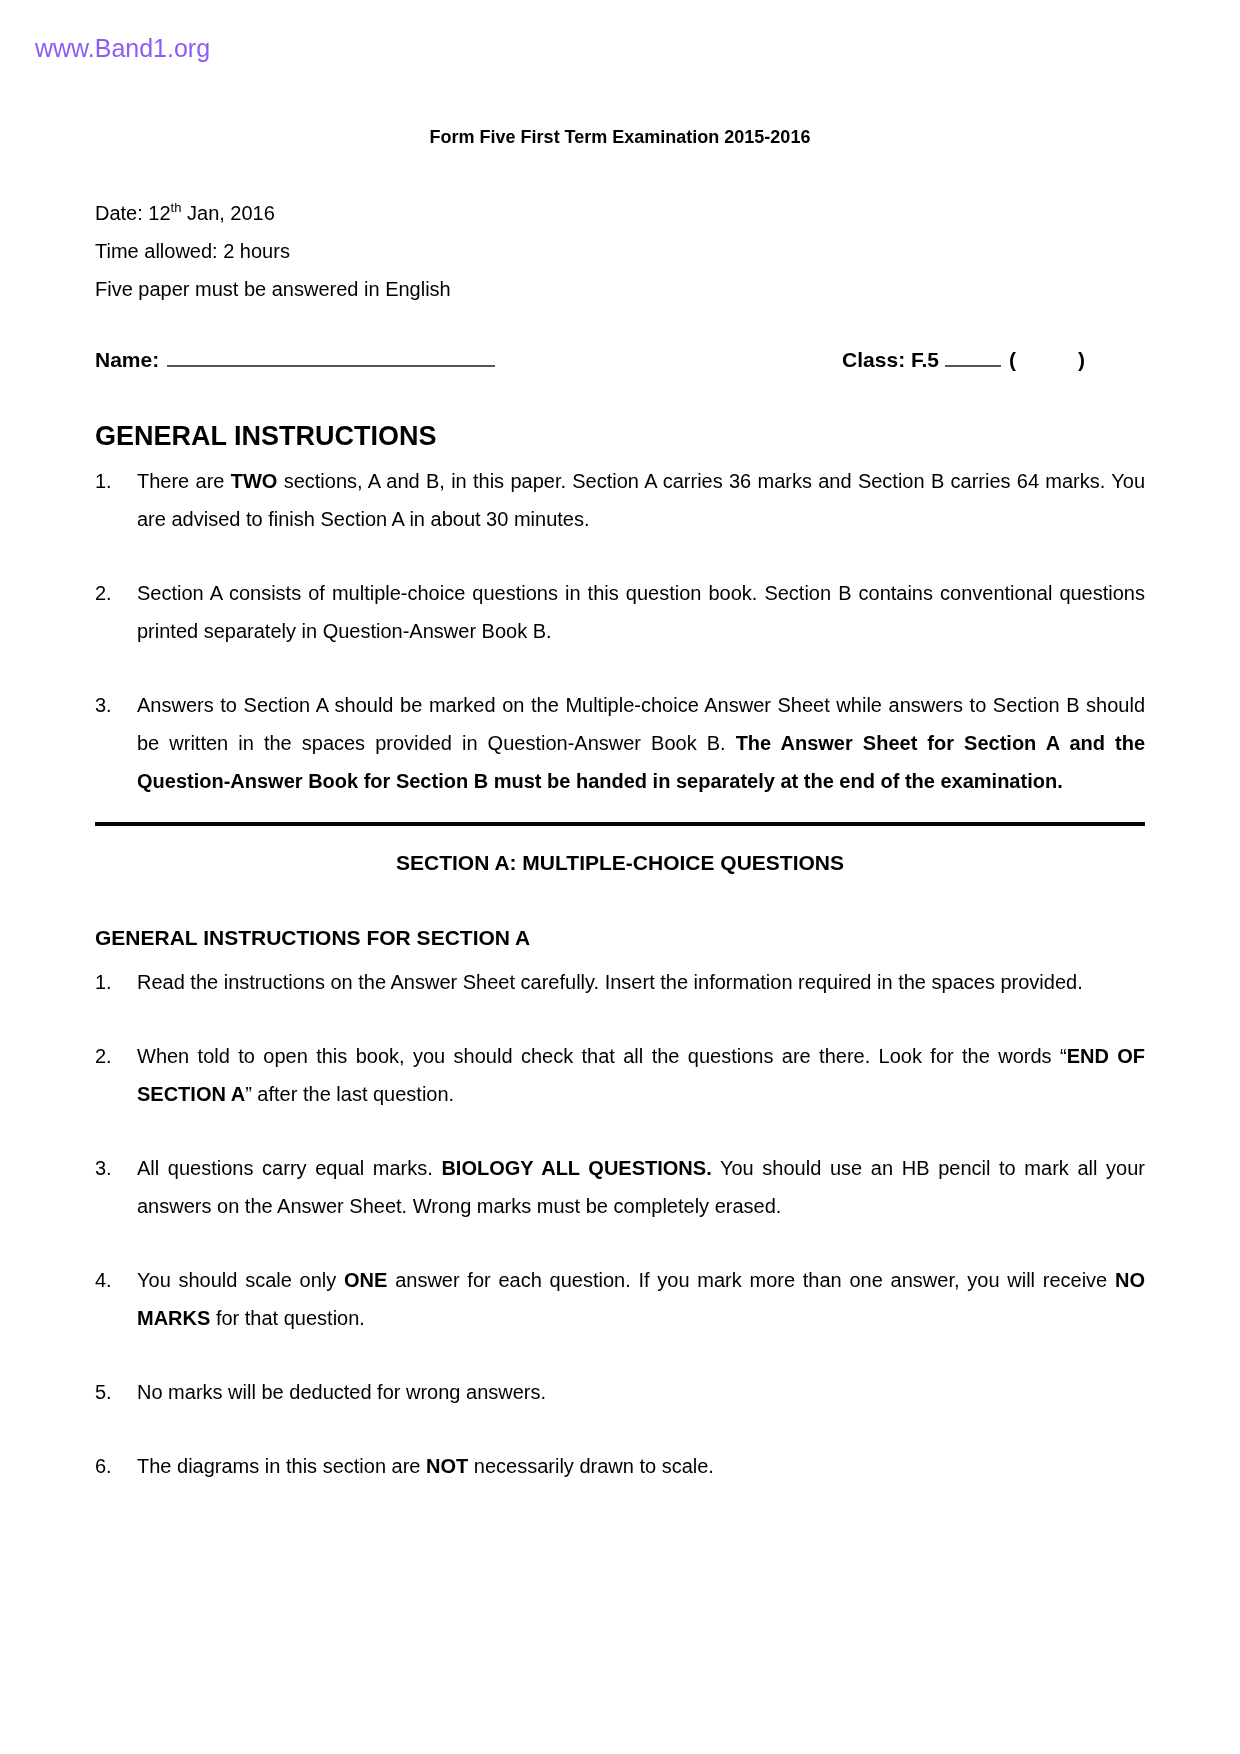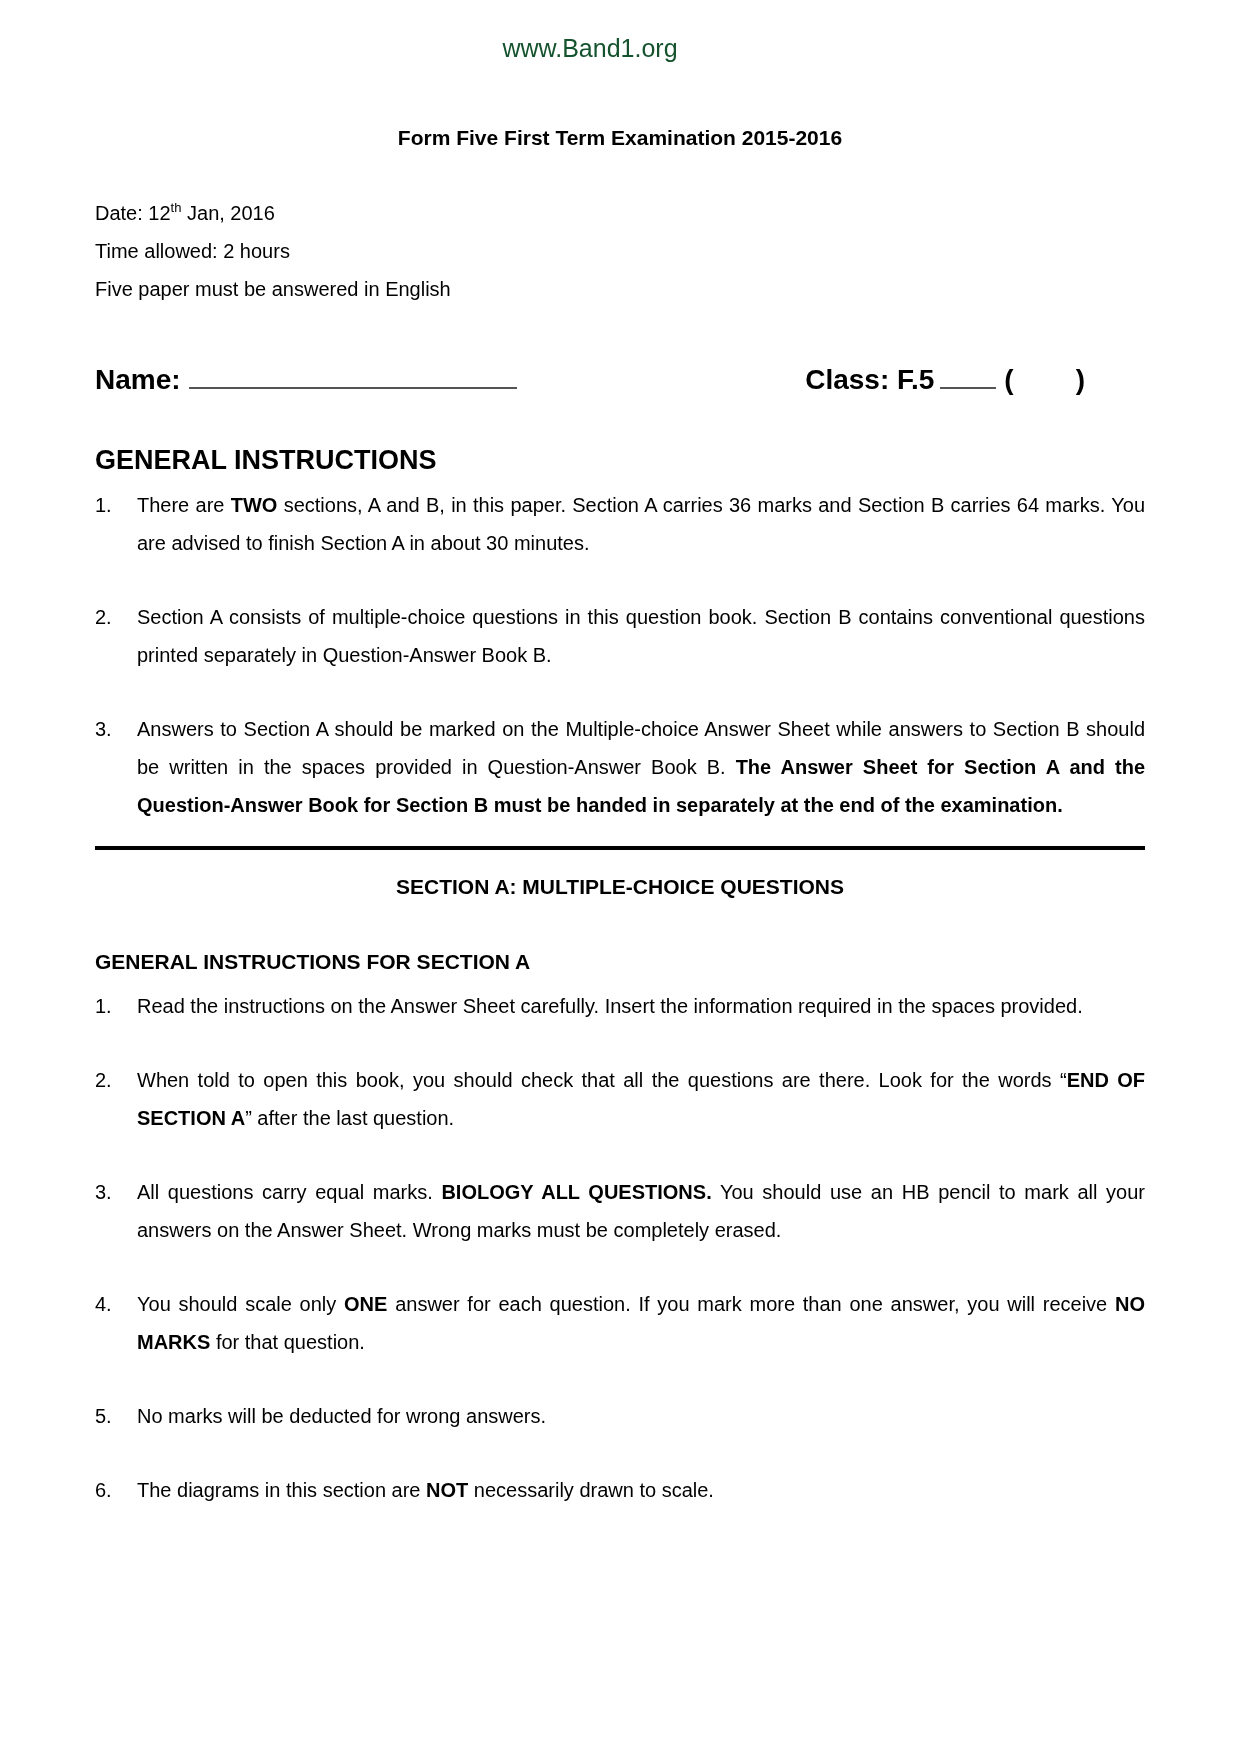--- a/index.html
+++ b/index.html
@@ -15,52 +15,51 @@
     padding: 34px 95px 40px 95px;
     background: #ffffff;
     color: #000000;
     font-family: "Liberation Sans", sans-serif;
     overflow: hidden;
   }
   .site {
     margin-left: -60px;
     font-size: 25px;
     line-height: 28px;
-    color: #14532d;
-    text-align: center;
+    color: #8b5cf6;
   }
   .title {
     margin-top: 63px;
     text-align: center;
-    font-size: 21px;
+    font-size: 18px;
     font-weight: bold;
     line-height: 25px;
   }
   .subject {
     margin-top: 50px;
     text-align: center;
     font-size: 21px;
     font-weight: bold;
     line-height: 25px;
   }
   .meta {
     margin-top: 44px;
     font-size: 20px;
     line-height: 38px;
   }
   .meta sup {
     font-size: 13px;
     line-height: 0;
   }
   .name-row {
-    margin-top: 56px;
+    margin-top: 40px;
     display: flex;
     justify-content: space-between;
     align-items: baseline;
-    font-size: 28px;
+    font-size: 21px;
     font-weight: bold;
   }
   .fill-line {
     display: inline-block;
     border-bottom: 2px solid #555;
     height: 2px;
     vertical-align: baseline;
   }
   .name-line { width: 328px; margin-left: 8px; }
   .class-line { width: 56px; margin: 0 8px 0 6px; }

